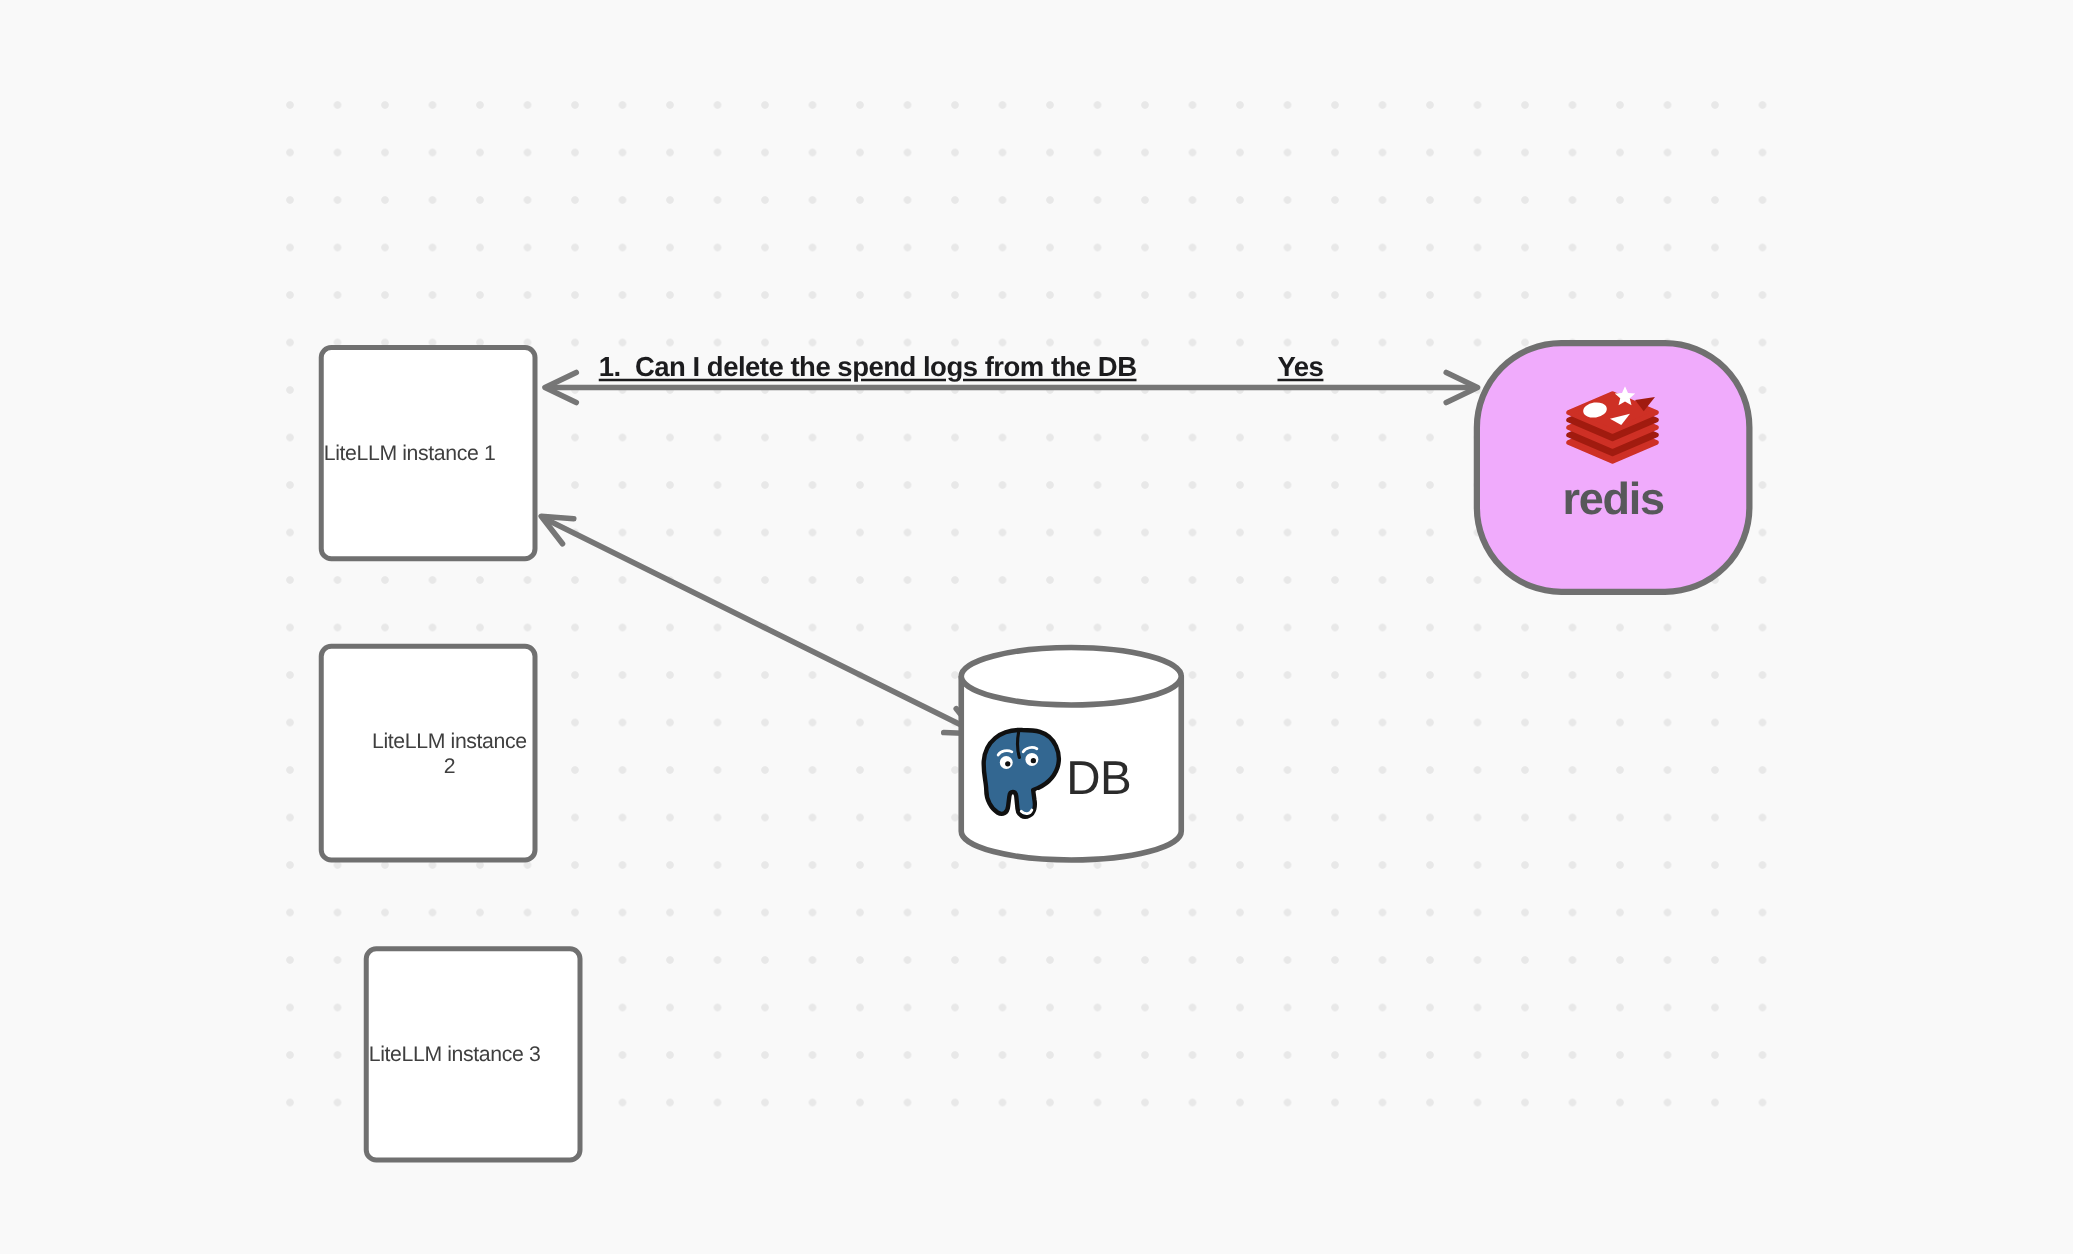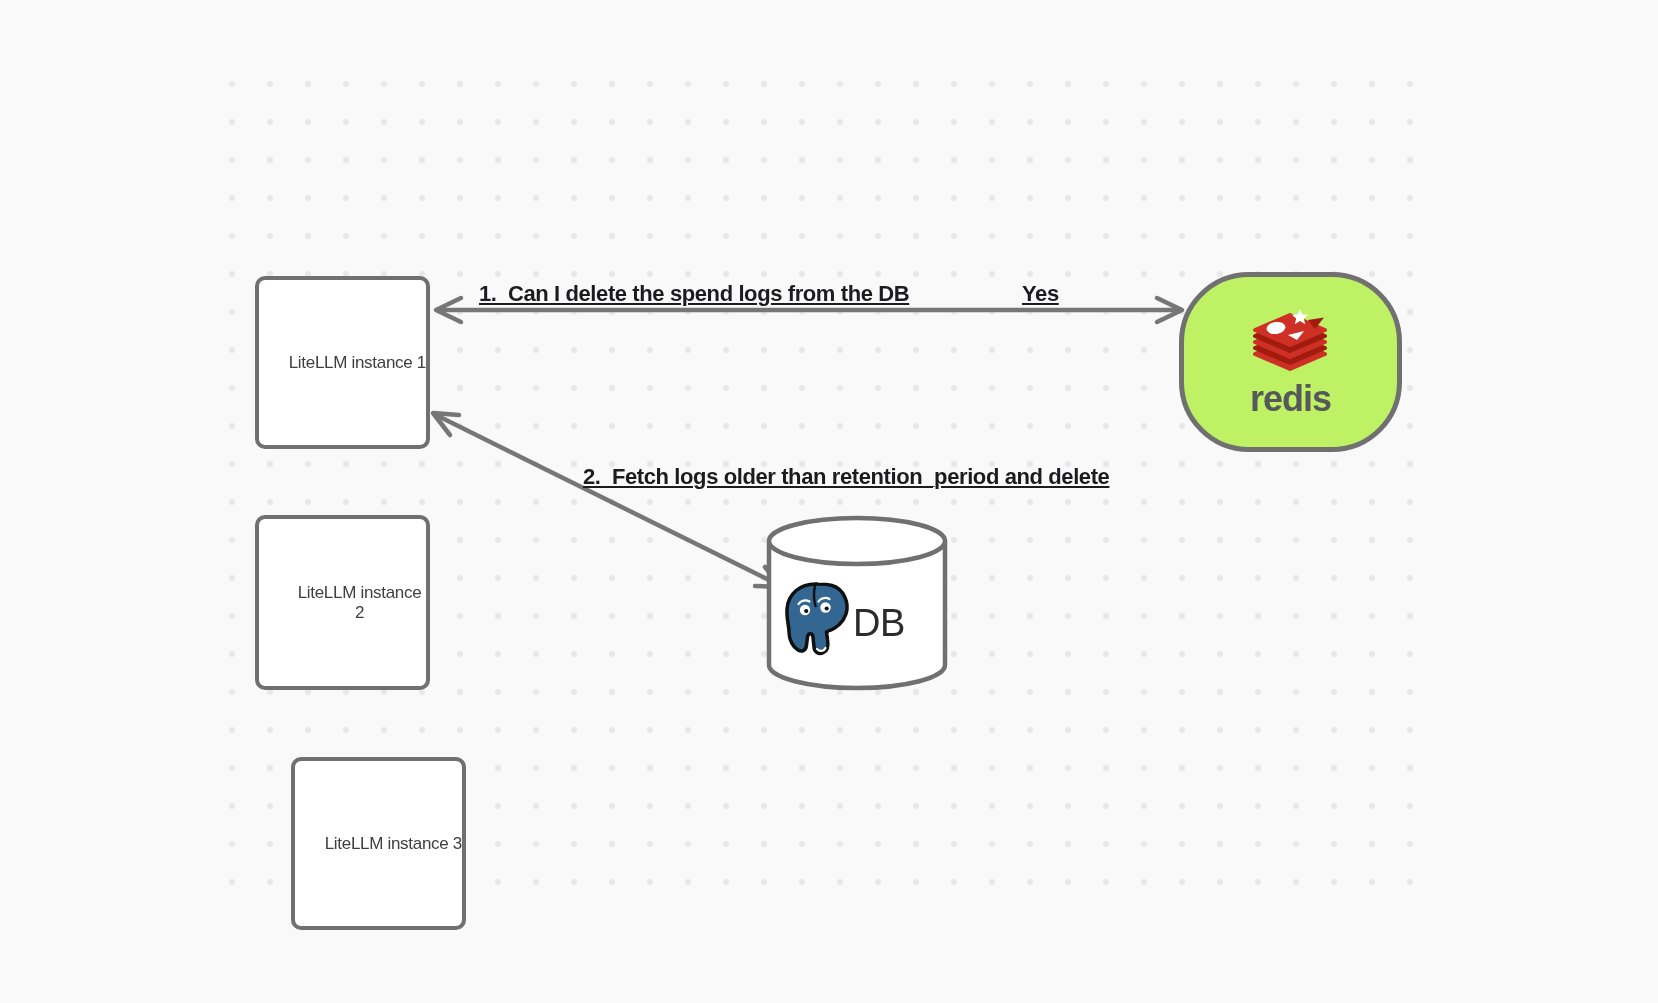--- a/index.html
+++ b/index.html
@@ -23,33 +23,33 @@
   
   svg.connectors{position:absolute;left:0;top:0;pointer-events:none;}
 
   
   .node-box{
     position:absolute;left:255px;width:175px;
     background:#ffffff;
     border:4px solid #707070;
     border-radius:10px;
     box-sizing:border-box;
-    display:flex;align-items:center;justify-content:flex-end;
+    display:flex;align-items:center;justify-content:flex-start;
   }
   .node-box .box-label{
     font-size:17px;color:#3f3f3f;letter-spacing:-0.3px;text-align:center;
   }
   #box1{top:276px;height:173px;}
   #box2{top:515px;height:175px;padding-left:34px;}
   #box3{top:757px;height:173px;margin-left:36px;}
 
   
   .redis-node{
-    position:absolute;left:1179px;top:272px;width:223px;height:180px;
-    background:#bef264;border:5px solid #707070;border-radius:70px;
+    position:absolute;left:1179px;top:272px;width:223px;height:204px;
+    background:#f0abfc;border:5px solid #707070;border-radius:70px;
     box-sizing:border-box;
   }
   .redis-logo{position:absolute;left:68px;top:32px;}
   .redis-word{
     position:absolute;left:0;top:101px;width:213px;text-align:center;
     font-size:36px;font-weight:bold;color:#57585a;letter-spacing:-1px;
   }
 
   
   .db-node{position:absolute;left:766px;top:515px;width:168px;height:176px;}
@@ -134,15 +134,14 @@
       <path d="M17.5 23 C19.5 19.5 25 18.5 28.5 20.5" fill="none" stroke="#ffffff" stroke-width="2.2" stroke-linecap="round"></path>
       <path d="M37.5 20.5 C39.5 17 45 16 48.5 18" fill="none" stroke="#ffffff" stroke-width="2.2" stroke-linecap="round"></path>
       <path d="M36 68 C39 71 43 70.5 44.5 67" fill="none" stroke="#ffffff" stroke-width="2.2" stroke-linecap="round"></path>
       <path d="M49 52 C51 54 54 54 55.5 52" fill="none" stroke="#ffffff" stroke-width="2" stroke-linecap="round"></path>
     </svg>
     <div class="db-label">DB</div>
   </div>
 
   <div class="flow-label" id="flow1">1.  Can I delete the spend logs from the DB</div>
   <div class="flow-label" id="flow1-yes">Yes</div>
-  <div class="flow-label" id="flow2">2.  Fetch logs older than retention_period and delete</div>
 
 </div>
 
 </body></html>

